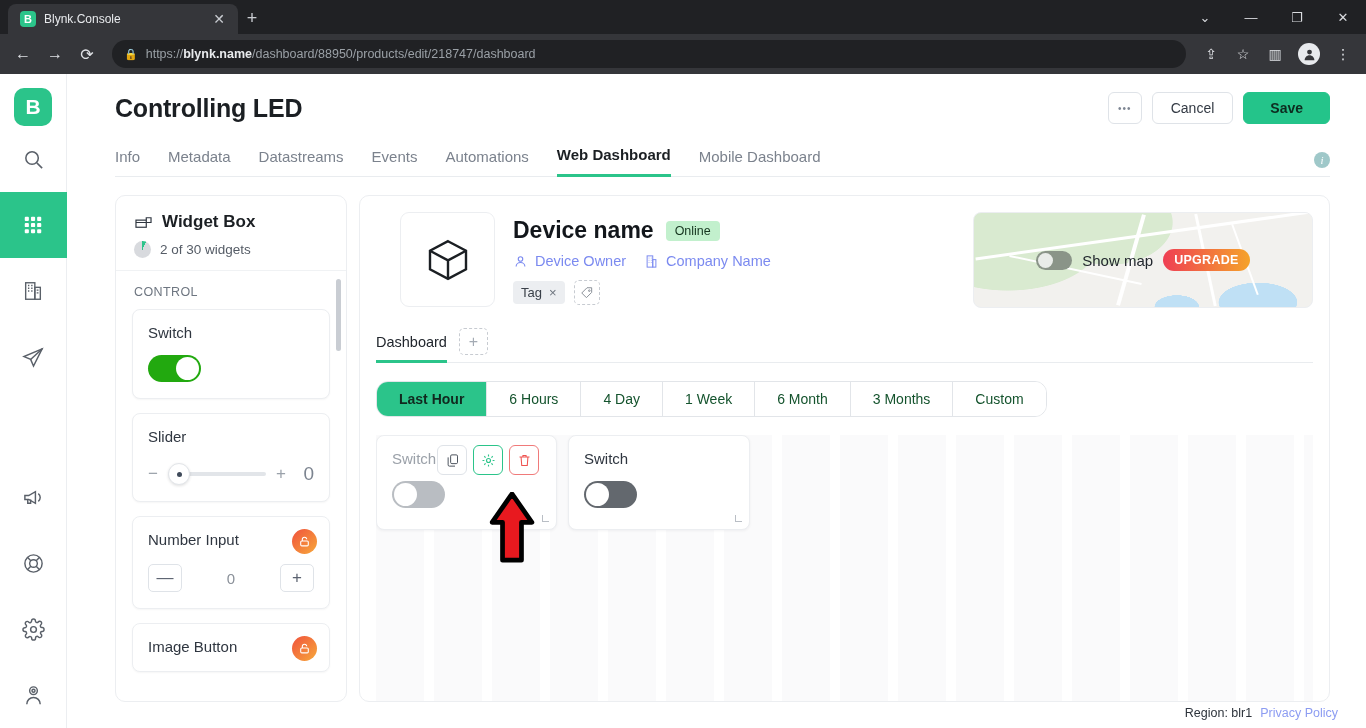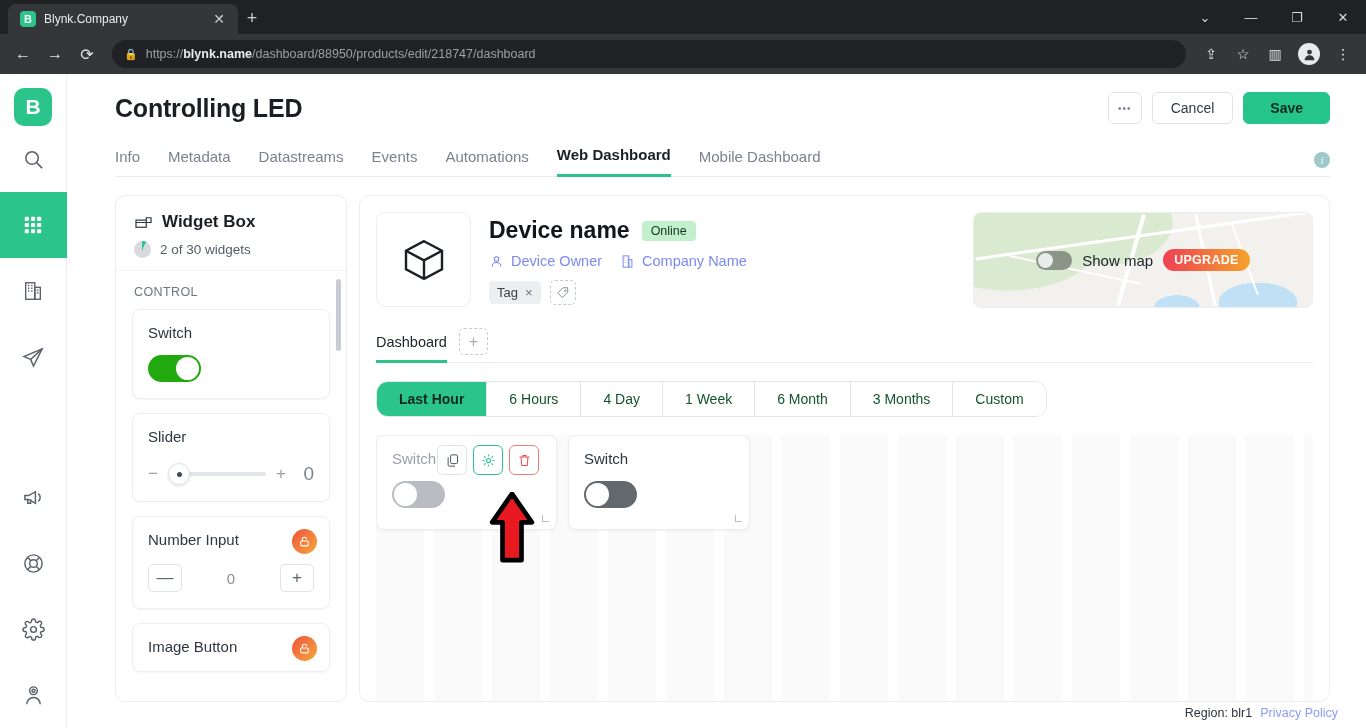--- a/index.html
+++ b/index.html
@@ -137,21 +137,21 @@
   .sl-value { font-size: 19px; color: #7c8490; width: 18px; text-align: right; }
   .ni-row { display: flex; align-items: center; margin-top: 16px; }
   .ni-btn { width: 34px; height: 28px; border: 1px solid #dfe3e8; border-radius: 5px; display: flex; align-items: center; justify-content: center; color: #5b6270; font-size: 17px; cursor: pointer; }
   .ni-val { flex: 1; text-align: center; font-size: 15px; color: #8a9099; }
 
   
   .dash {
     flex: 1; border: 1px solid #eceef1; border-radius: 10px; background: #fff;
     padding: 16px 16px 0 16px; display: flex; flex-direction: column; min-width: 0; overflow: hidden;
   }
-  .dev-row { display: flex; gap: 18px; align-items: flex-start; }
+  .dev-row { display: flex; gap: 18px; align-items: flex-start; margin-left: 24px; }
   .dev-icon {
     width: 95px; height: 95px; border: 1px solid #eceef1; border-radius: 9px;
     display: flex; align-items: center; justify-content: center; flex: none;
   }
   .dev-info { padding-top: 5px; min-width: 0; }
   .dev-name-row { display: flex; align-items: center; gap: 12px; }
   .dev-name { font-size: 23px; font-weight: bold; color: #12161b; }
   .badge-online { background: #c2f0cd; color: #16351f; font-size: 12.5px; border-radius: 4px; padding: 3px 9px; }
   .dev-meta { display: flex; align-items: center; gap: 18px; margin-top: 9px; }
   .meta-link { display: flex; align-items: center; gap: 7px; color: #7b8af0; font-size: 14.5px; cursor: pointer; }
@@ -212,21 +212,21 @@
   .region { color: #2d333b; }
   .privacy { color: #8c9cf2; cursor: pointer; }
 </style>
 </head>
 <body>
 
 <div class="browser-top">
   <div class="tabstrip">
     <div class="tab">
       <div class="tab-favicon">B</div>
-      <div class="tab-title">Blynk.Company</div>
+      <div class="tab-title">Blynk.Console</div>
       <div class="tab-close">✕</div>
     </div>
     <div class="newtab">+</div>
   </div>
   <div class="wincontrols">
     <div class="wc">⌄</div>
     <div class="wc">—</div>
     <div class="wc">❐</div>
     <div class="wc">✕</div>
   </div>

